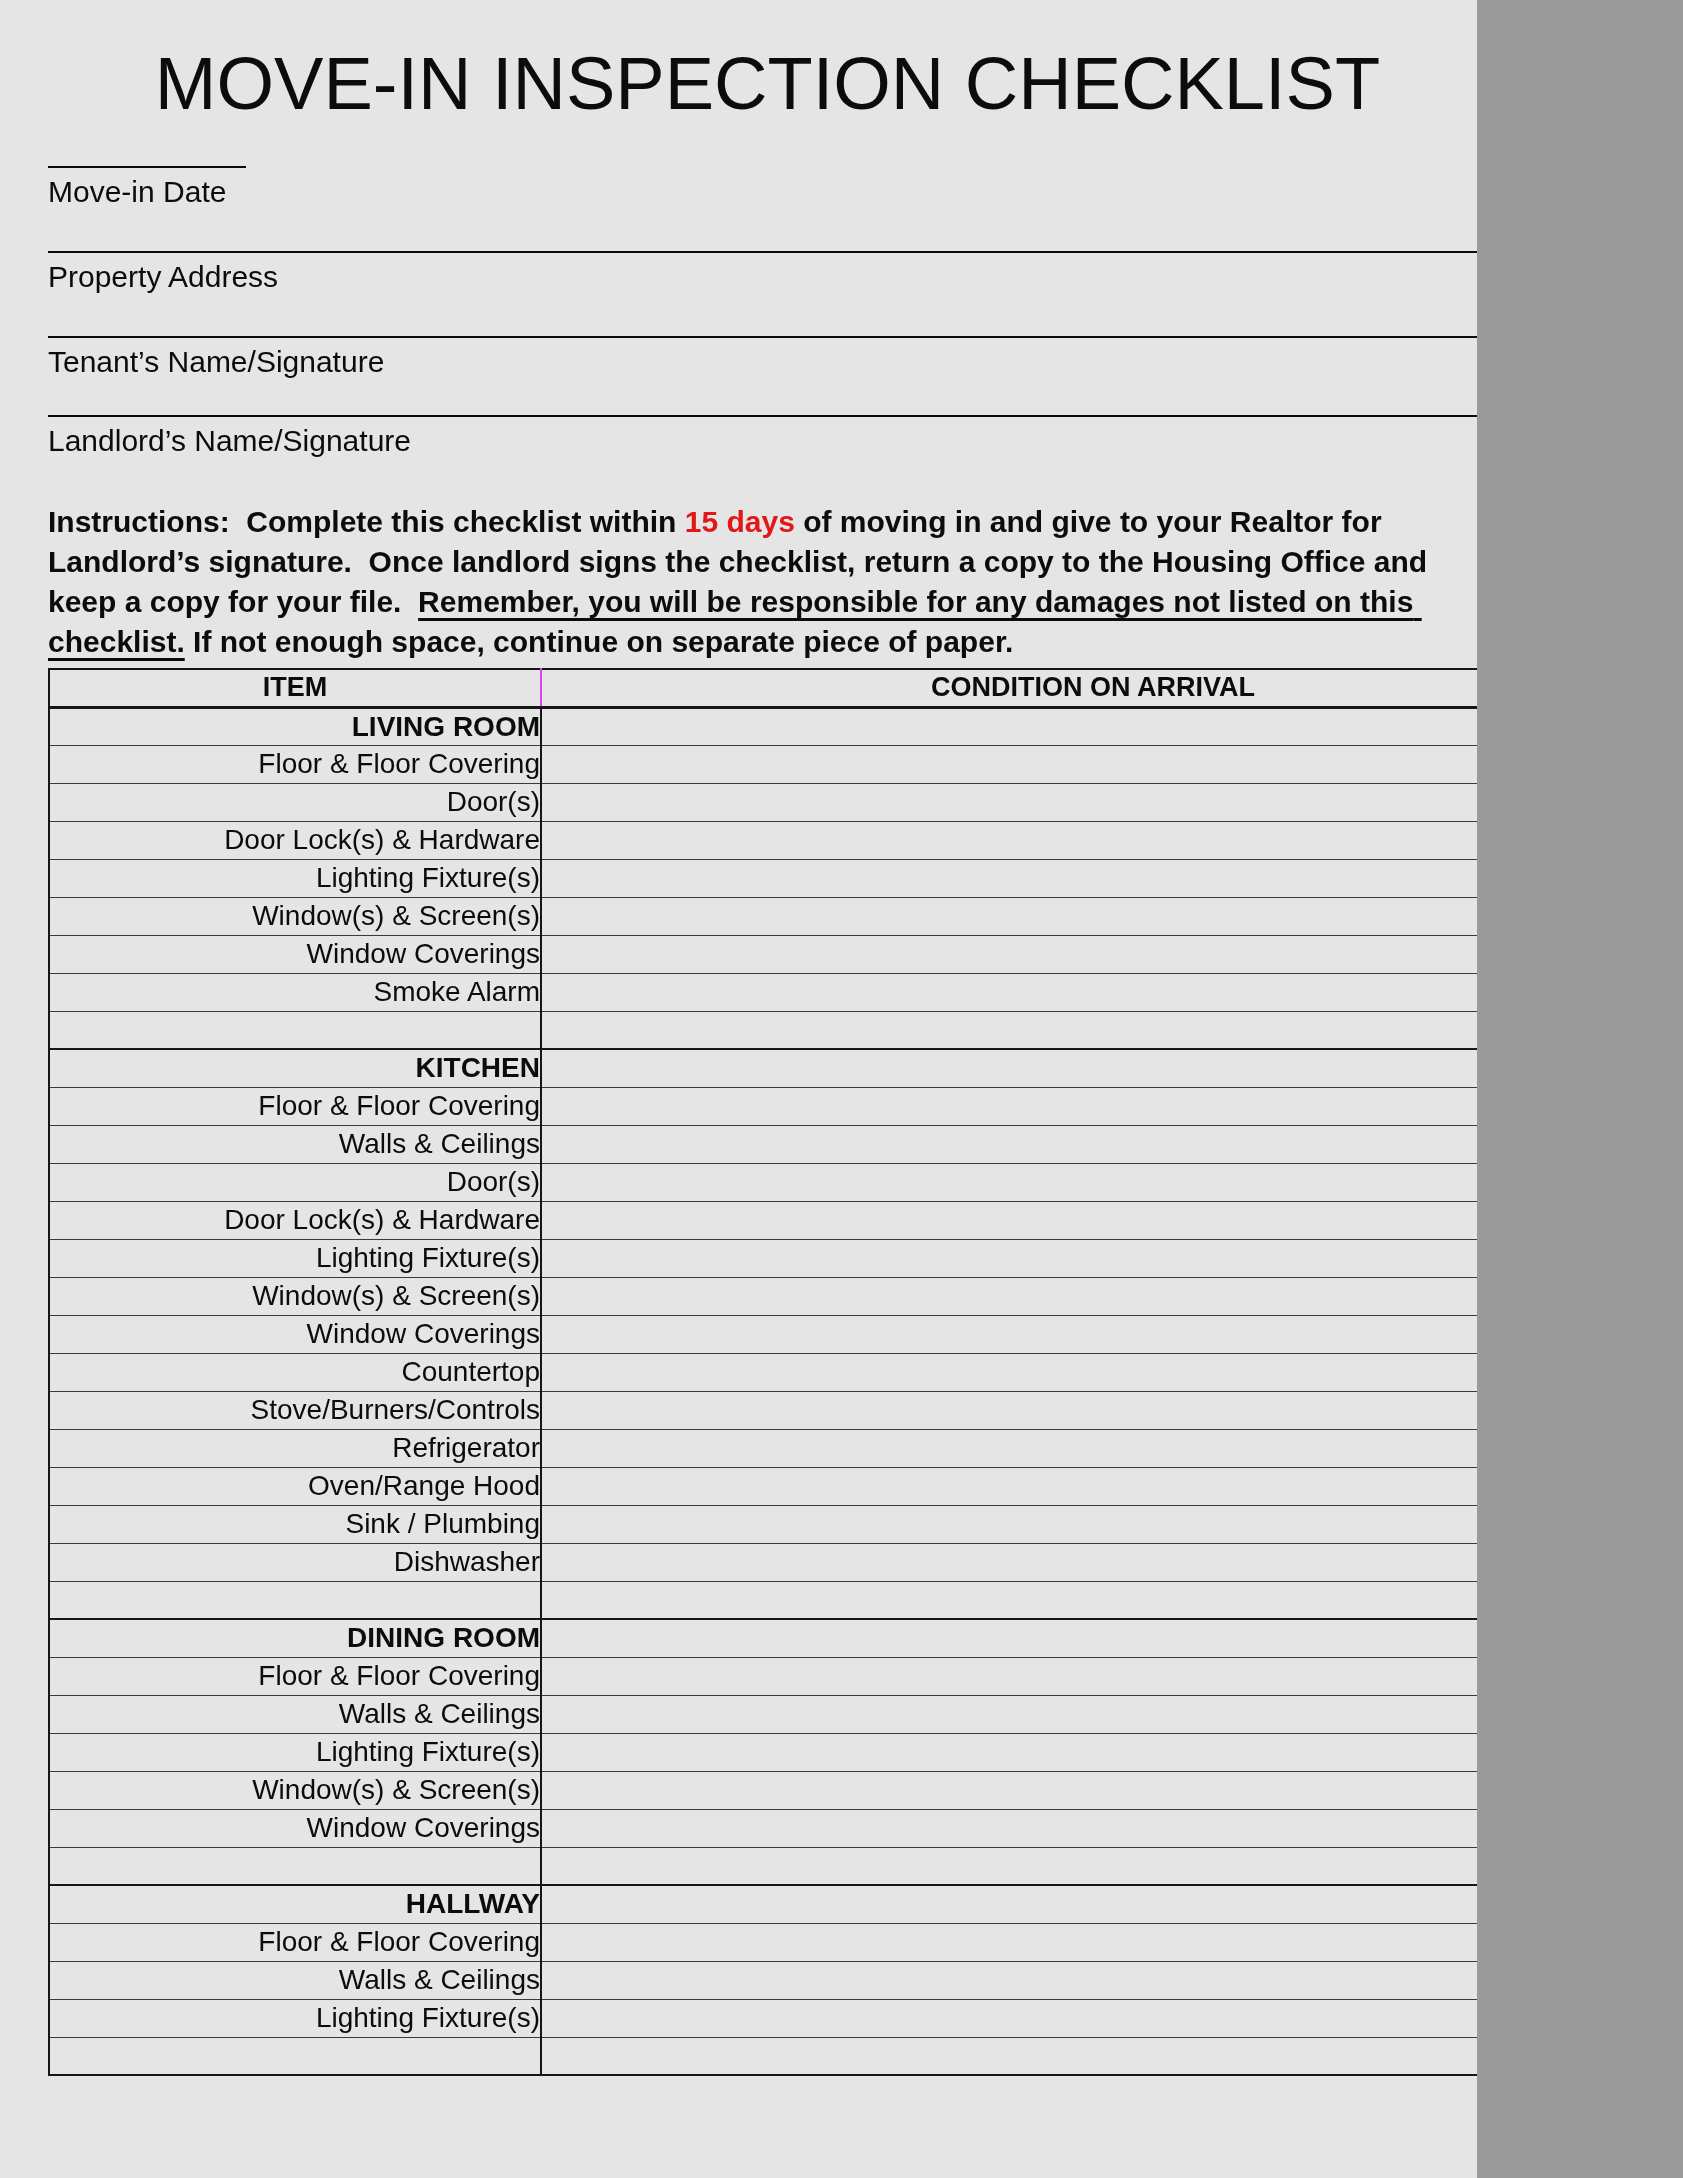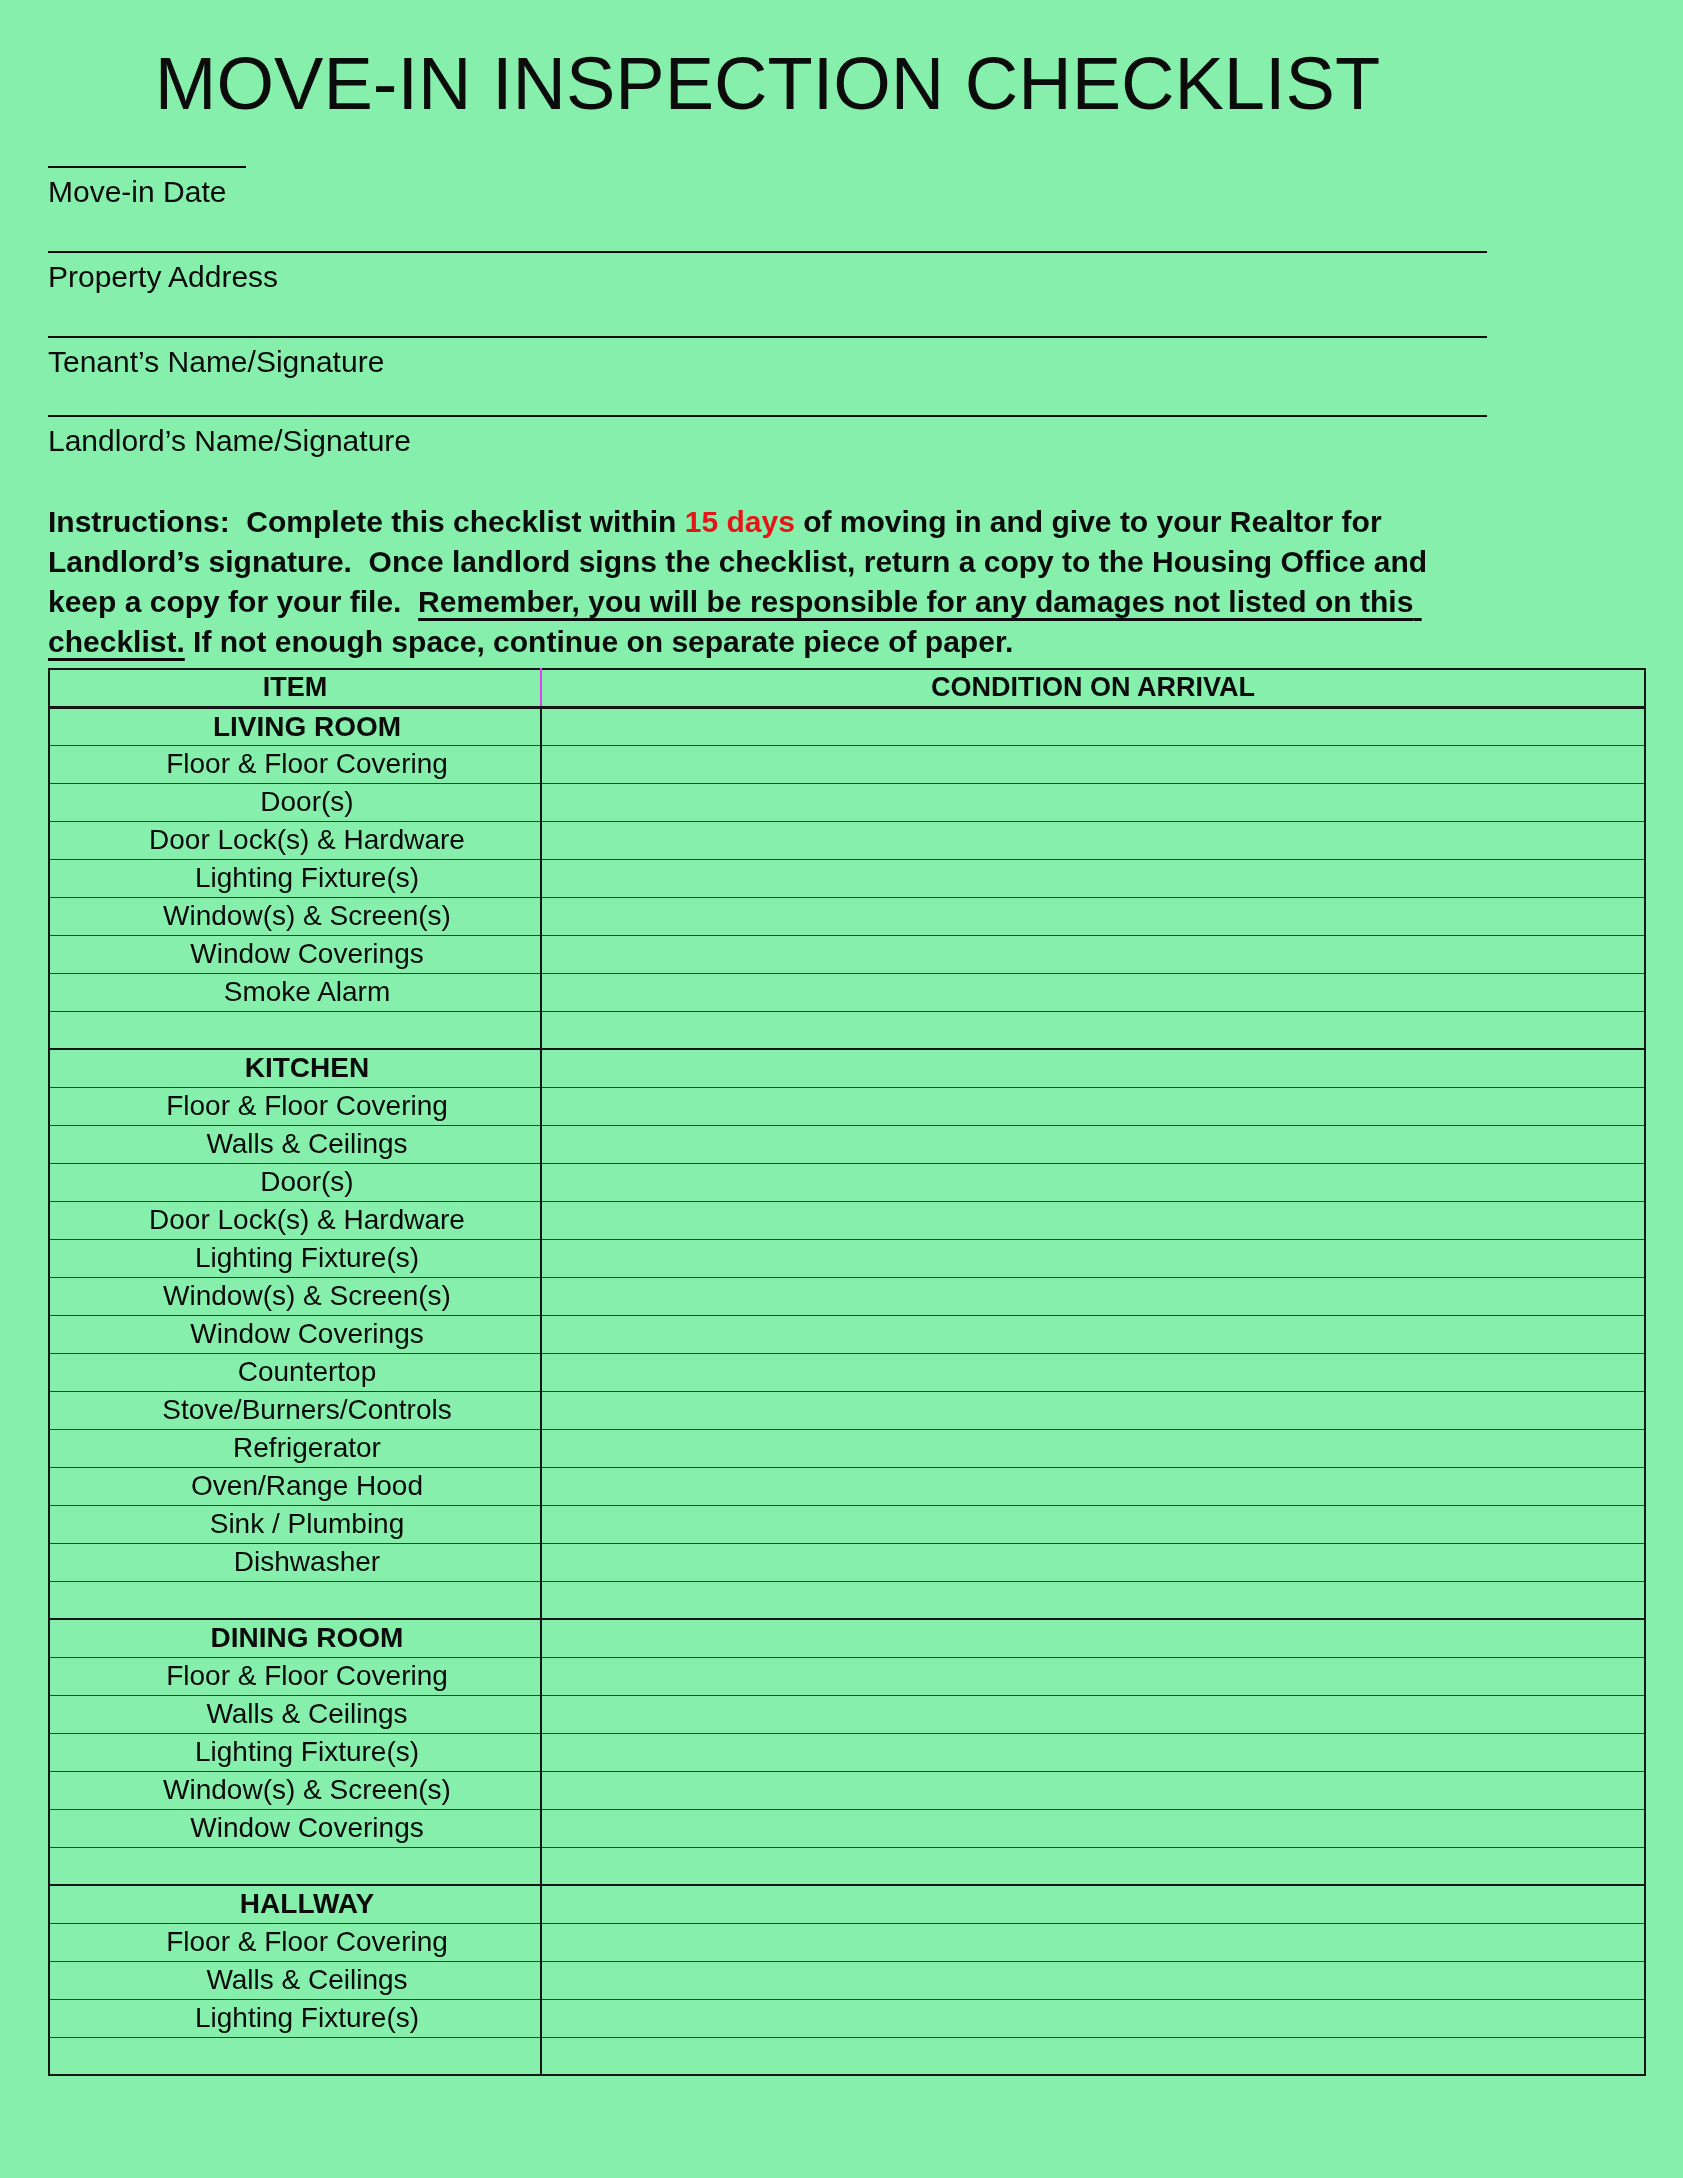--- a/index.html
+++ b/index.html
@@ -2,23 +2,23 @@
 <html style="--accent-red: #e31717;"><head>
 <meta charset="utf-8">
 <style>
   html, body {
     margin: 0;
     padding: 0;
     background: #9a9a9a;
   }
   .page {
     position: relative;
-    width: 1683px;
+    width: 1477px;
     height: 2178px;
-    background: #86efac;
+    background: #e5e5e5;
     box-sizing: border-box;
     padding-left: 48px;
     overflow: hidden;
     font-family: "Liberation Sans", "DejaVu Sans", sans-serif;
     color: #111111;
   }
   .doc-title {
     width: 1439px;
     margin: 44px 0 0 0;
     font-size: 74px;
@@ -80,21 +80,21 @@
     border-bottom: 3.5px solid #161616;
     font-size: 27px;
     font-weight: 700;
     text-align: center;
     color: #0c0c0c;
   }
   table.checklist td.item-cell {
     padding-left: 24px;
     font-size: 28px;
     color: #0c0c0c;
-    text-align: center;
+    text-align: right;
   }
   table.checklist td.first-col { border-right: 2px solid #161616; }
   table.checklist th.first-col { border-right: 2px solid #d946ef; }
   table.checklist tr.section-row td {
     border-top: 2.5px solid #161616;
   }
   table.checklist tr.section-row td.item-cell { font-weight: 700; }
 </style>
 </head>
 <body>

